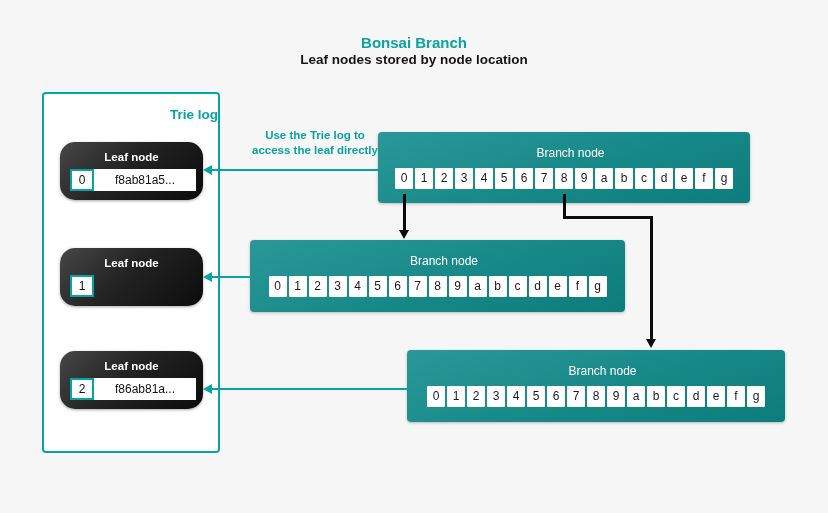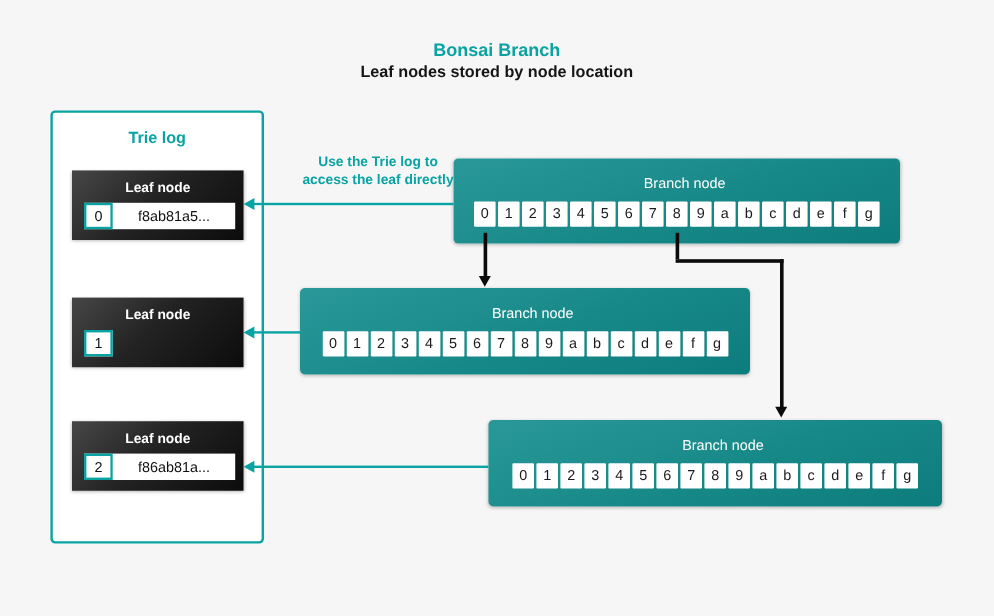--- a/index.html
+++ b/index.html
@@ -31,29 +31,29 @@
   .trie-log{
     position:absolute;left:42px;top:92px;
     width:178px;height:361px;
     box-sizing:border-box;
     background:#ffffff;
     border:2px solid #0aa3a3;
     border-radius:4px;
   }
   .trie-log-title{
     position:absolute;left:0;right:0;top:13px;
-    text-align:center;
+    text-align:right;
     font-size:13.5px;font-weight:bold;
     color:#0aa3a3;
   }
   
   .leaf-card{
     position:absolute;left:60px;
     width:143px;height:58px;
-    border-radius:0;
+    border-radius:15px;
     background:linear-gradient(135deg,#474747 0%,#232323 45%,#0c0c0c 100%);
     box-shadow:0 1px 3px rgba(0,0,0,0.35);
   }
   .leaf-card .leaf-label{
     margin-top:9px;
     text-align:center;
     font-size:11.5px;font-weight:bold;
     color:#ffffff;
   }
   .leaf-card .leaf-row{

